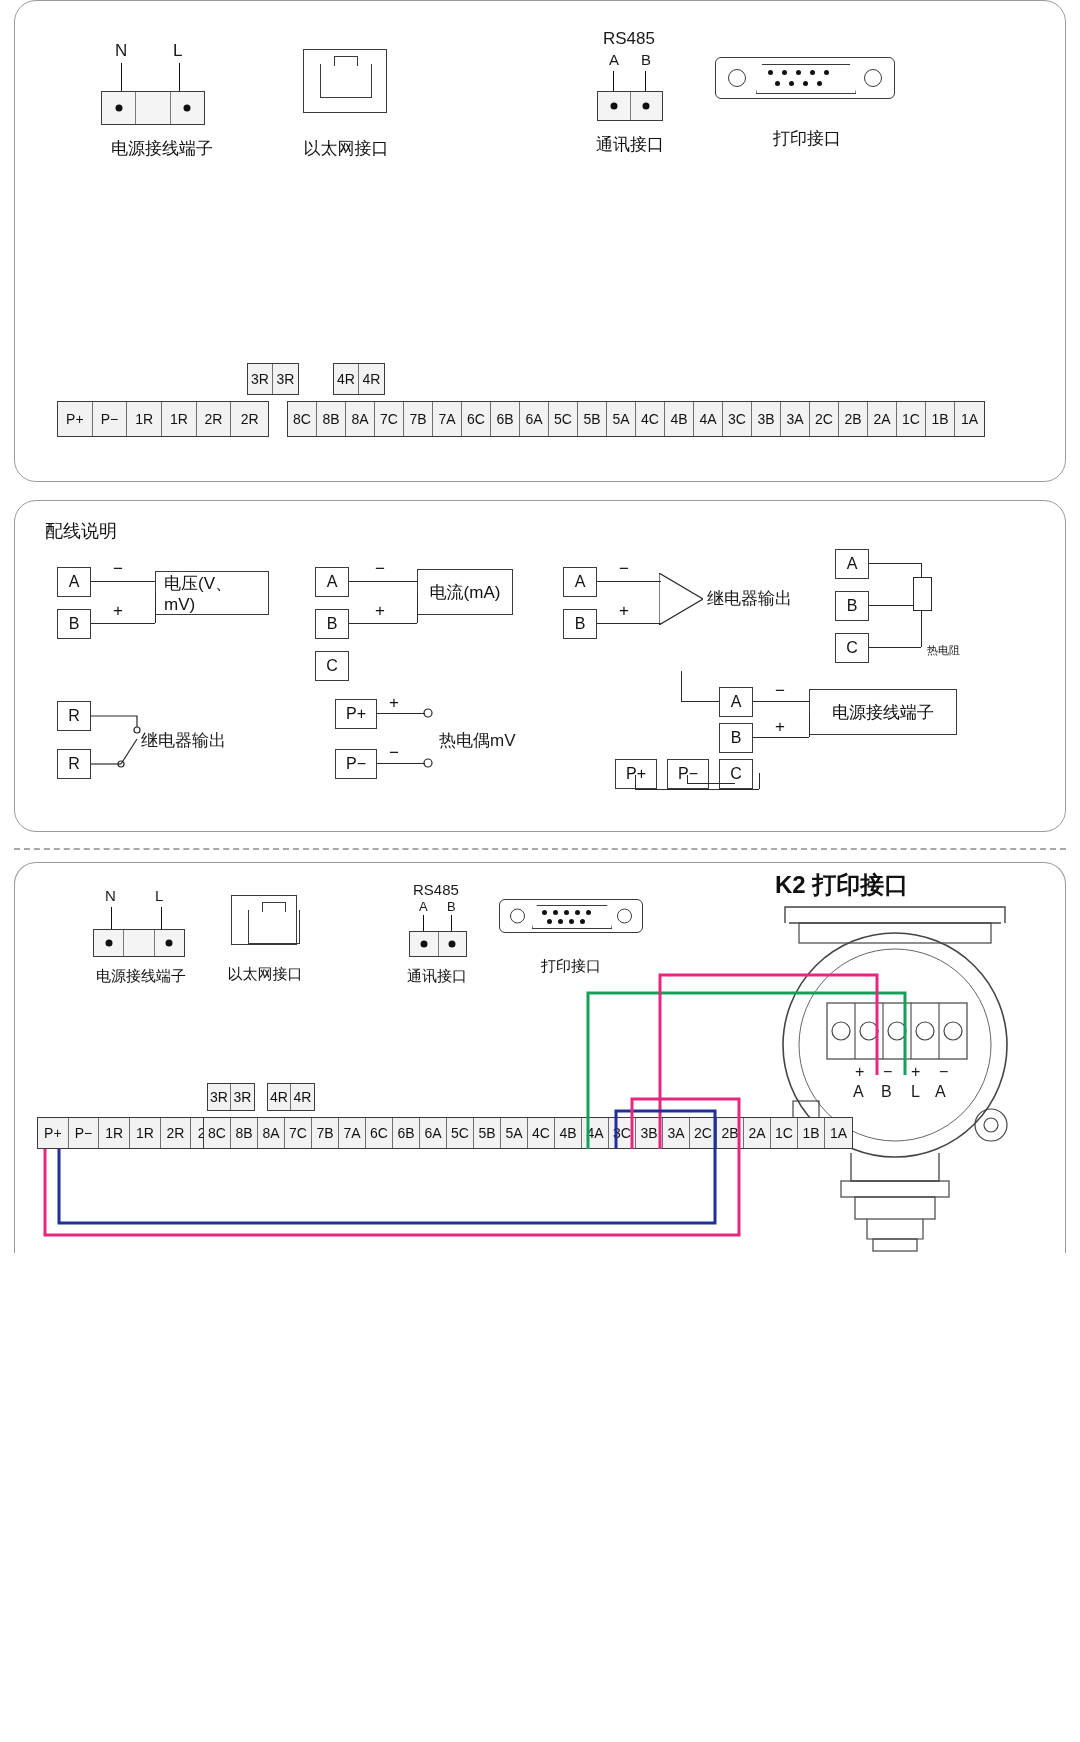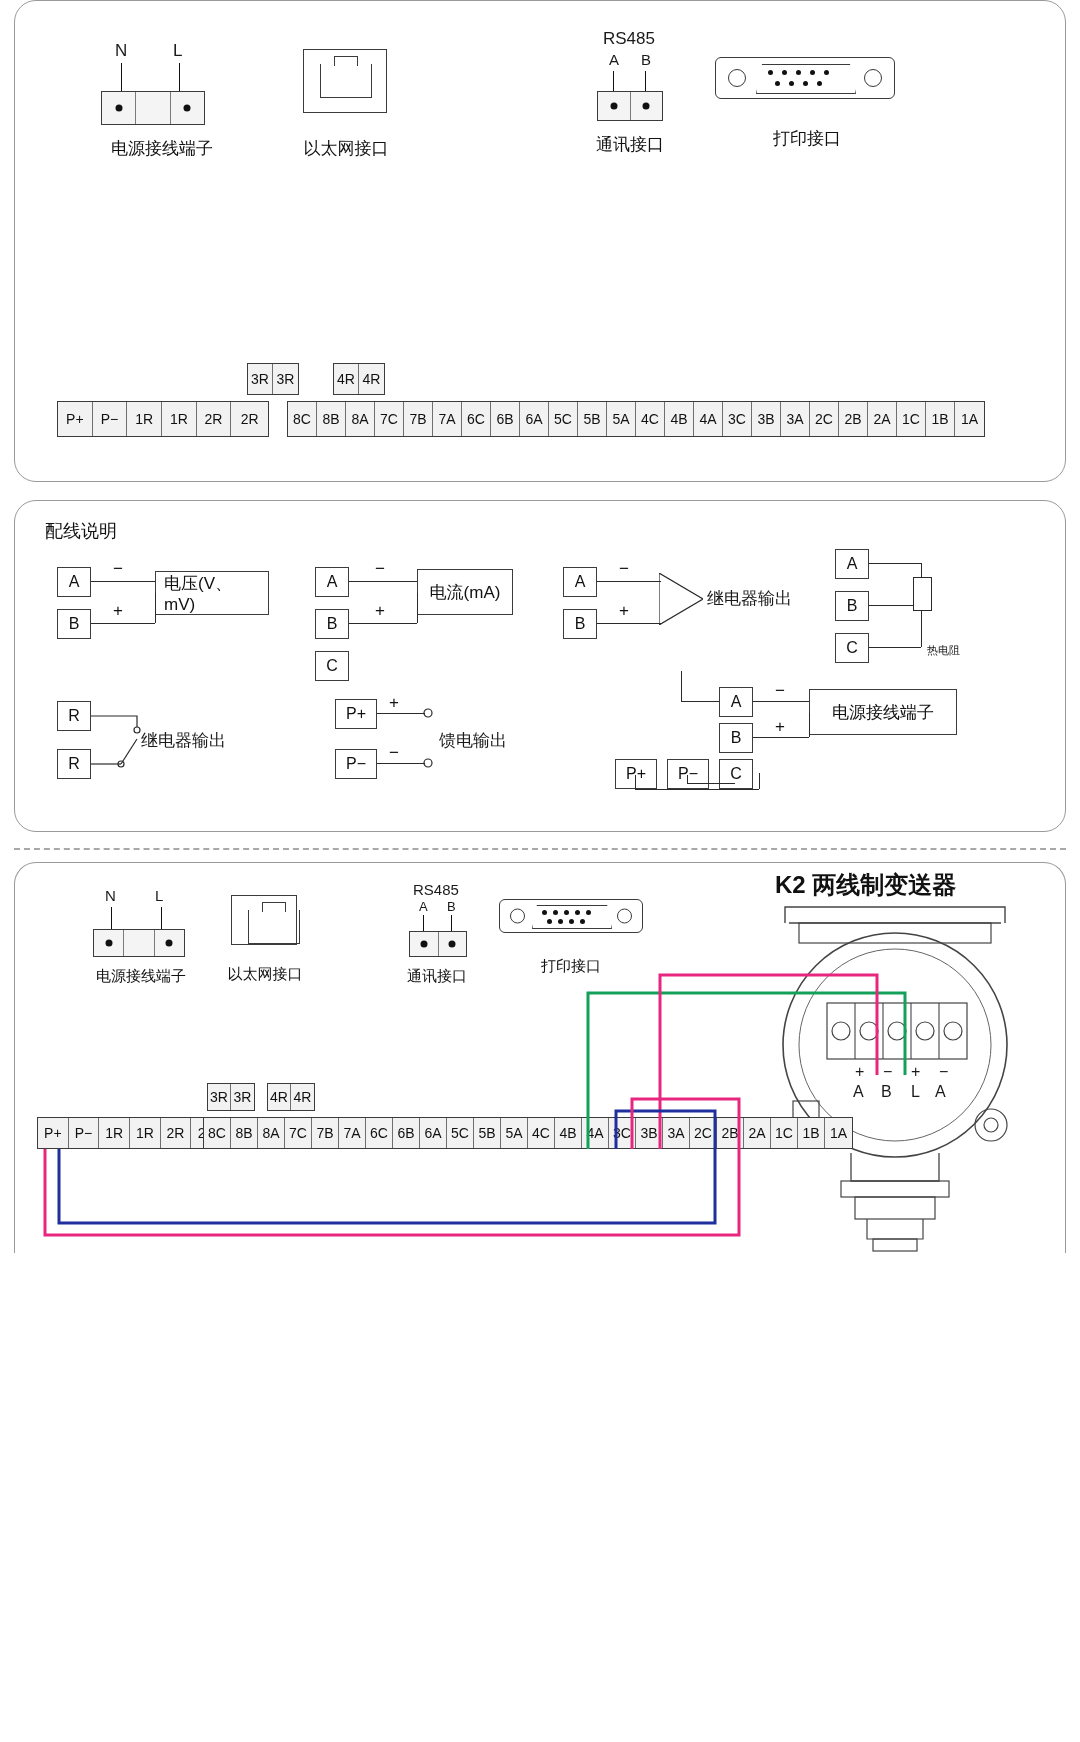--- a/index.html
+++ b/index.html
@@ -344,21 +344,21 @@
         <div class="sq abs" style="left:0;top:0px;width:42px;">P+</div>
         <div class="sq abs" style="left:0;top:50px;width:42px;">P−</div>
         <div class="wire" style="left:42px;top:14px;width:48px;height:1px;"></div>
         <div class="wire" style="left:42px;top:64px;width:48px;height:1px;"></div>
         <svg class="abs" style="left:86px;top:8px;" width="14" height="64">
           <circle cx="7" cy="6" r="4" fill="none" stroke="#2a2a2a" stroke-width="1.2"></circle>
           <circle cx="7" cy="56" r="4" fill="none" stroke="#2a2a2a" stroke-width="1.2"></circle>
         </svg>
         <div class="sign" style="left:54px;top:-6px;">+</div>
         <div class="sign" style="left:54px;top:44px;">−</div>
-        <div class="abs" style="left:104px;top:30px;font-size:17px;white-space:nowrap;">馈电输出</div>
+        <div class="abs" style="left:104px;top:30px;font-size:17px;white-space:nowrap;">热电偶mV</div>
       </div>
     </div>
 
     <div class="abs" style="left:660px;top:186px;">
       <div style="position:relative;width:360px;height:110px;">
         <div class="sq abs" style="left:44px;top:0px;">A</div>
         <div class="sq abs" style="left:44px;top:36px;">B</div>
         <div class="sq abs" style="left:44px;top:72px;">C</div>
         <div class="sq abs" style="left:-60px;top:72px;width:42px;">P+</div>
         <div class="sq abs" style="left:-8px;top:72px;width:42px;">P−</div>
@@ -447,21 +447,21 @@
             <i style="left:5px;top:9px;"></i>
               <i style="left:16px;top:9px;"></i>
             <i style="left:27px;top:9px;"></i>
               <i style="left:38px;top:9px;"></i>
           </div>
         </div>
         <div class="cap-label abs" style="left:12px;top:58px;width:120px;font-size:15px;">打印接口</div>
       </div>
     </div>
 
-    <div class="k2-title" style="left:760px;top:6px;">K2  两线制变送器</div>
+    <div class="k2-title" style="left:760px;top:6px;">K2  打印接口</div>
 
     <svg class="abs" style="left:740px;top:32px;" width="300" height="358" viewBox="0 0 300 358">
 
       <path d="M30,28 L30,12 L250,12 L250,28" fill="none" stroke="#444" stroke-width="1.4"></path>
       <path d="M34,28 L246,28" stroke="#444" stroke-width="1.4" fill="none"></path>
       <rect x="44" y="28" width="192" height="20" fill="none" stroke="#444" stroke-width="1.2"></rect>
 
       <circle cx="140" cy="150" r="112" fill="none" stroke="#444" stroke-width="1.6"></circle>
       <circle cx="140" cy="150" r="96" fill="none" stroke="#666" stroke-width="1"></circle>
 

